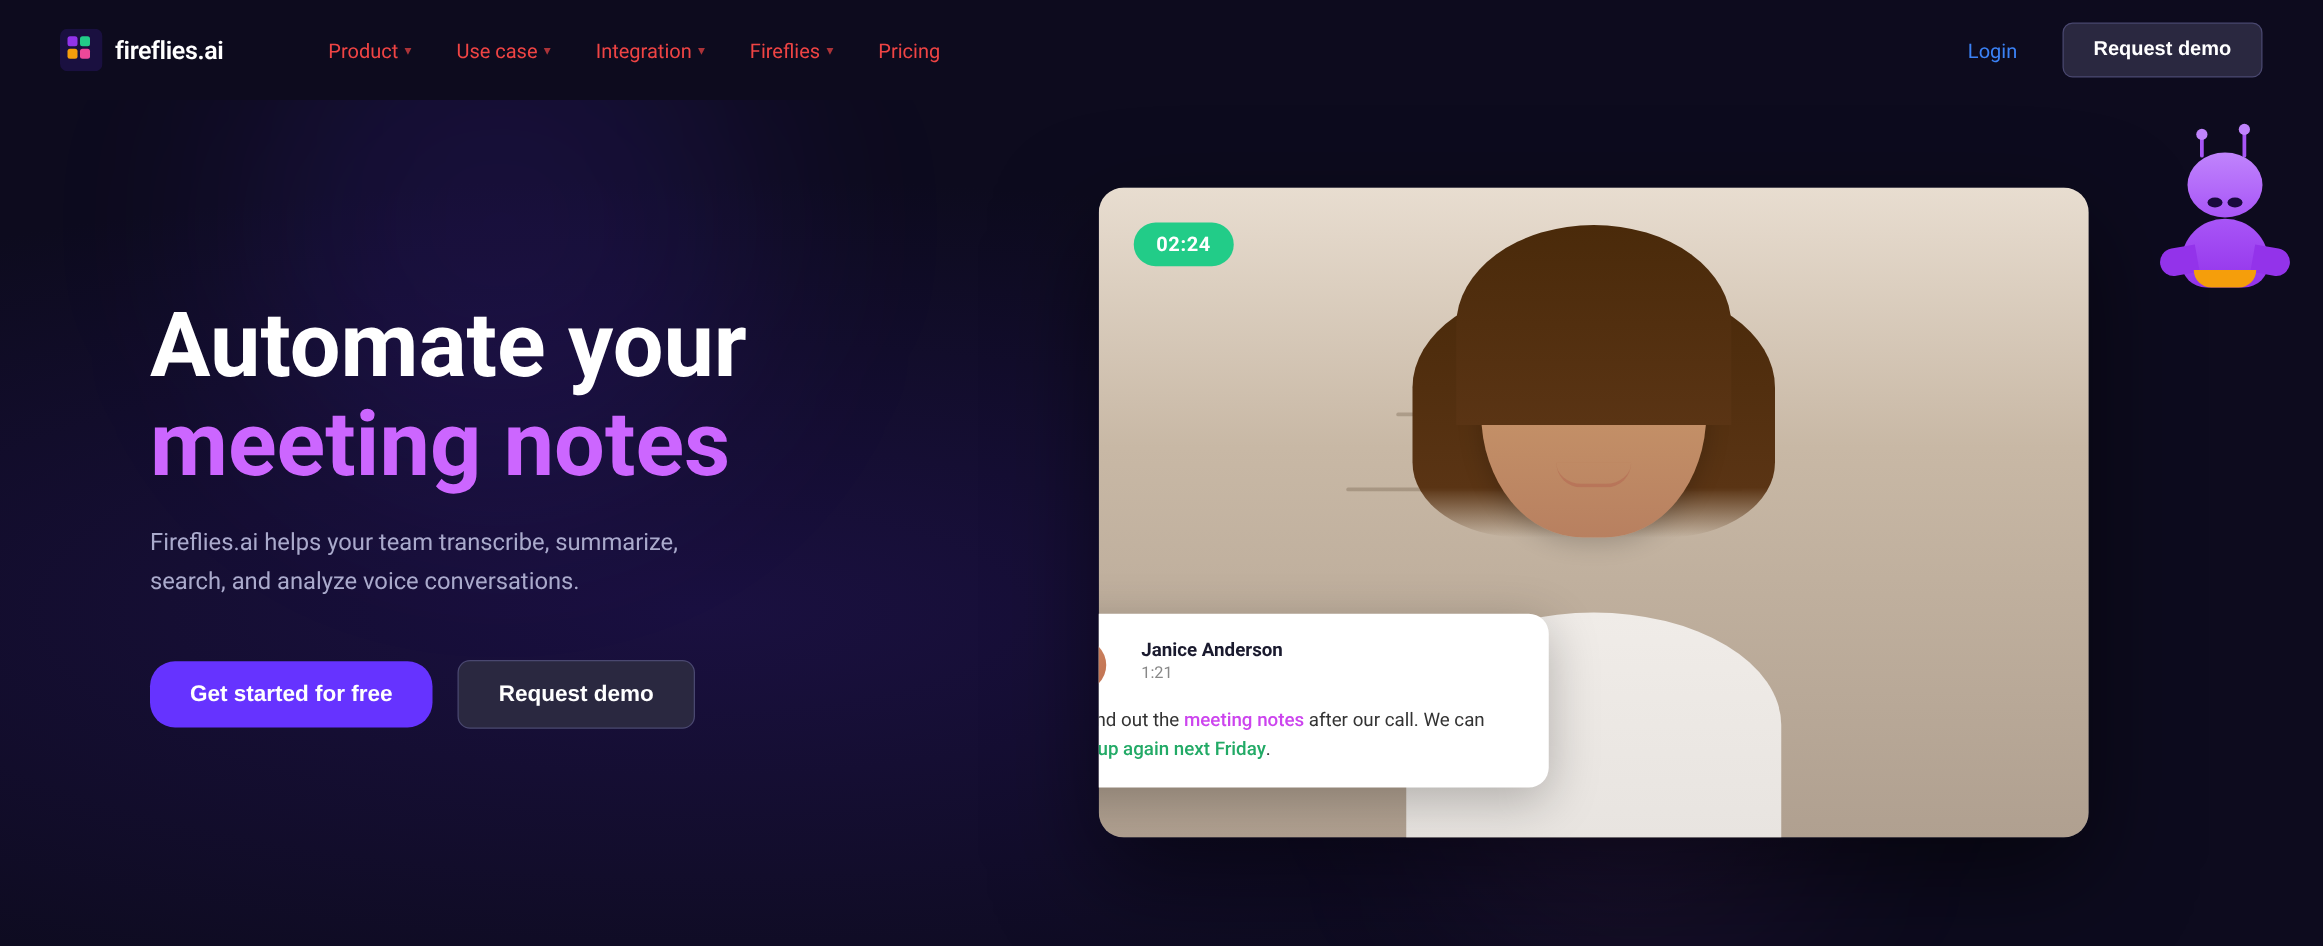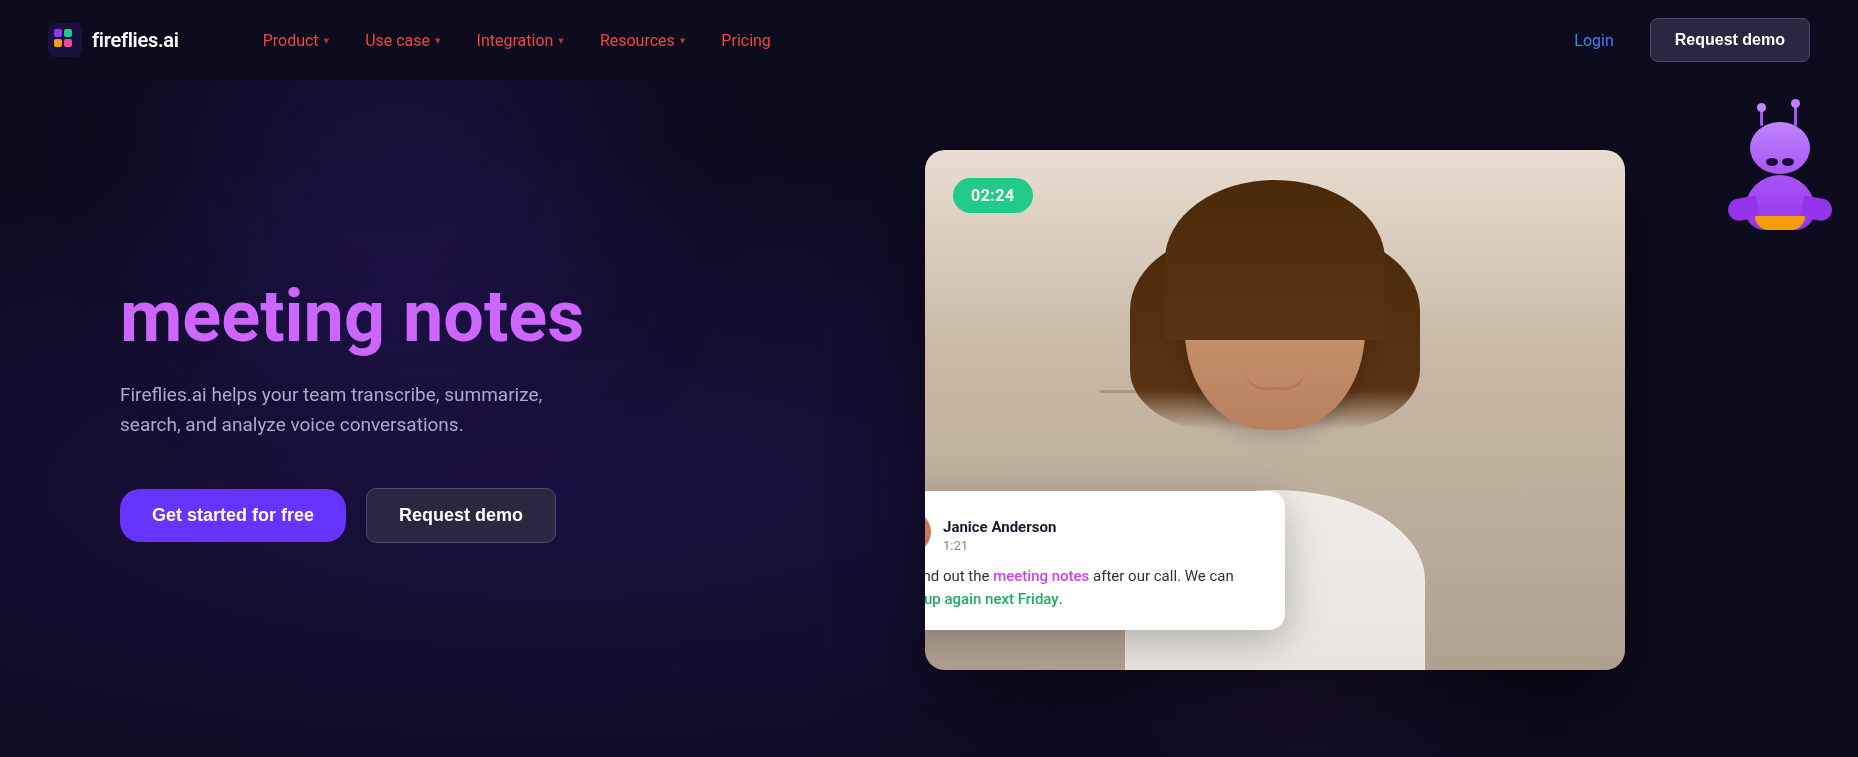--- a/index.html
+++ b/index.html
@@ -154,21 +154,21 @@
       flex: 1;
       position: relative;
       display: flex;
       align-items: center;
       justify-content: center;
       min-height: 580px;
     }
 
     
     .video-card {
-      width: 700px;
+      width: 792px;
       height: 520px;
       border-radius: 20px;
       overflow: hidden;
       position: relative;
       background: #2a2a3a;
       box-shadow: 0 30px 80px rgba(0,0,0,0.5);
     }
 
     
     .room-bg {
@@ -265,22 +265,22 @@
       left: -60px;
       width: 420px;
       background: #ffffff;
       border-radius: 16px;
       padding: 20px 24px;
       box-shadow: 0 10px 40px rgba(0,0,0,0.25);
       z-index: 20;
     }
     .chat-header {
       display: flex;
-      align-items: flex-end;
-      gap: 12px;
+      align-items: flex-start;
+      gap: 28px;
       margin-bottom: 12px;
     }
     .chat-avatar {
       width: 42px;
       height: 42px;
       border-radius: 50%;
       background: linear-gradient(135deg, #d4906a, #c07050);
       flex-shrink: 0;
       overflow: hidden;
       display: flex;
@@ -504,40 +504,41 @@
     </div>
     <div class="nav-item">
       <span>Use case</span>
       <span class="nav-chevron">▾</span>
     </div>
     <div class="nav-item">
       <span>Integration</span>
       <span class="nav-chevron">▾</span>
     </div>
     <div class="nav-item">
-      <span>Resources</span>
+      <span>Fireflies</span>
       <span class="nav-chevron">▾</span>
     </div>
     <div class="nav-item">
       <span>Pricing</span>
     </div>
   </div>
 
   <div class="nav-right">
     <span class="nav-login">Login</span>
     <button class="nav-request-demo">Request demo</button>
   </div>
 </nav>
 
 <section class="hero">
   <div class="bg-glow bg-glow-1"></div>
   <div class="bg-glow bg-glow-2"></div>
 
   <div class="hero-left">
     <h1 class="hero-title">
+      <span>Automate your</span>
       <span class="hero-title-highlight">meeting notes</span>
     </h1>
     <p class="hero-subtitle">Fireflies.ai helps your team transcribe, summarize, search, and analyze voice conversations.</p>
     <div class="hero-buttons">
       <button class="btn-primary">Get started for free</button>
       <button class="btn-secondary">Request demo</button>
     </div>
   </div>
 
   <div class="hero-right">

